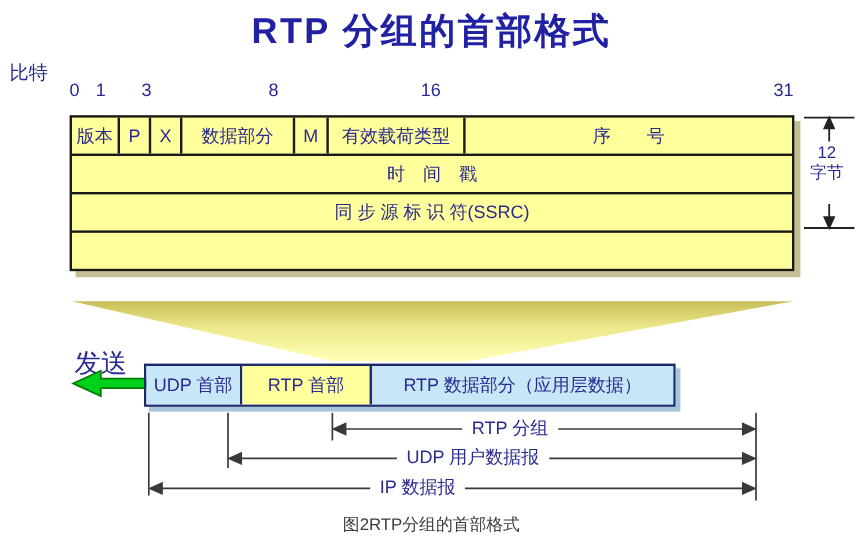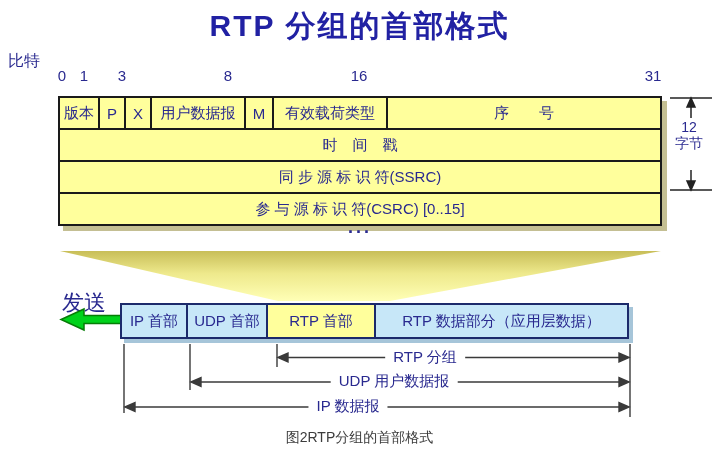--- a/index.html
+++ b/index.html
@@ -89,31 +89,27 @@
       </linearGradient>
     </defs>
     <polygon points="60,251 661,251 390,301 278,301" fill="url(#fg)"></polygon>
   </svg>
 
   <div class="abs htable">
     <div class="hrow r1">
       <div class="cell c0">版本</div>
       <div class="cell c1">P</div>
       <div class="cell c2">X</div>
-      <div class="cell c3">用户数据报</div>
+      <div class="cell c3">数据部分</div>
       <div class="cell c4">M</div>
       <div class="cell c5">有效载荷类型</div>
       <div class="cell c6">序　　号</div>
     </div>
     <div class="hrow r2">时　间　戳</div>
     <div class="hrow r3">同 步 源 标 识 符(SSRC)</div>
-    <div class="hrow r4">
-      <div>参 与 源 标 识 符(CSRC) [0..15]</div>
-      <div class="ellipsis">...</div>
-    </div>
   </div>
 
   <svg class="abs" style="left:658px;top:92px" width="61" height="106">
     <g stroke="#222" stroke-width="1.5" fill="#222">
       <line x1="12" y1="6" x2="54" y2="6"></line>
       <line x1="12" y1="98" x2="54" y2="98"></line>
       <line x1="33" y1="10" x2="33" y2="26"></line>
       <polygon points="33,6 29,15 37,15"></polygon>
       <line x1="33" y1="78" x2="33" y2="94"></line>
       <polygon points="33,98 29,89 37,89"></polygon>
@@ -123,21 +119,20 @@
     <span>12</span><br>
     <span>字节</span>
   </div>
 
   <div class="abs send-label">发送</div>
   <svg class="abs" style="left:58px;top:304px;z-index:2" width="66" height="32">
     <polygon points="64,11.5 26,11.5 26,5 3,15.5 26,26 26,19.5 64,19.5" style="fill:var(--arrow-green,#00d21b);stroke:var(--arrow-green-dark,#067d06);stroke-width:1.5"></polygon>
   </svg>
 
   <div class="abs packets">
-    <div class="pcell p-ip">IP 首部</div>
     <div class="pcell p-udp">UDP 首部</div>
     <div class="pcell p-rtp">RTP 首部</div>
     <div class="pcell p-data">RTP 数据部分（应用层数据）</div>
   </div>
 
   <svg class="abs" style="left:0;top:340px" width="719" height="82">
     <g stroke="#3a3a3a" stroke-width="1.4" fill="#3a3a3a">
       <line x1="124" y1="4" x2="124" y2="73"></line>
       <line x1="190" y1="4" x2="190" y2="50"></line>
       <line x1="277" y1="4" x2="277" y2="27"></line>

